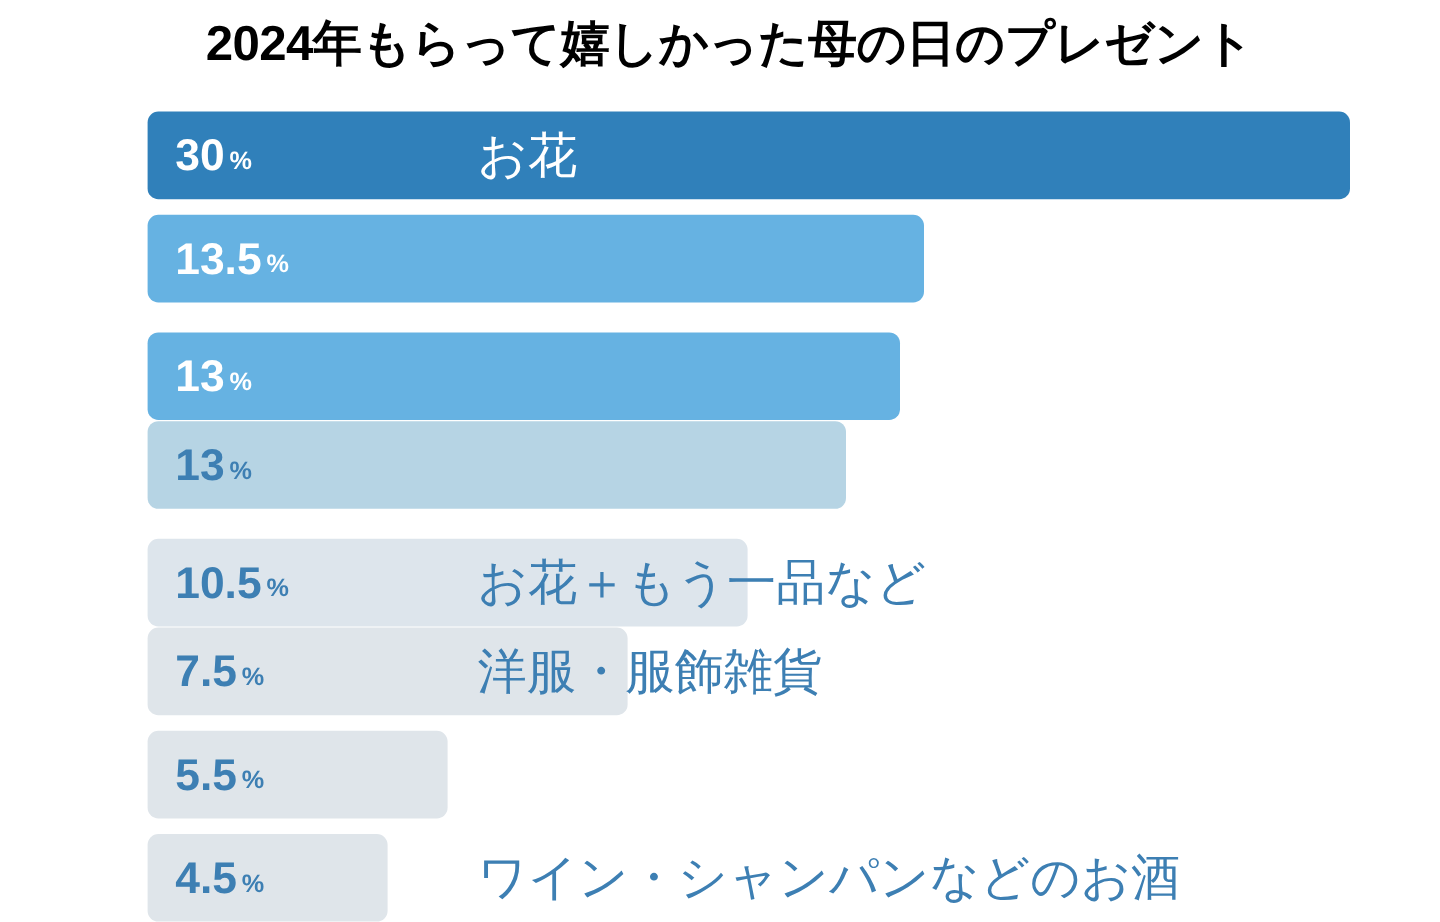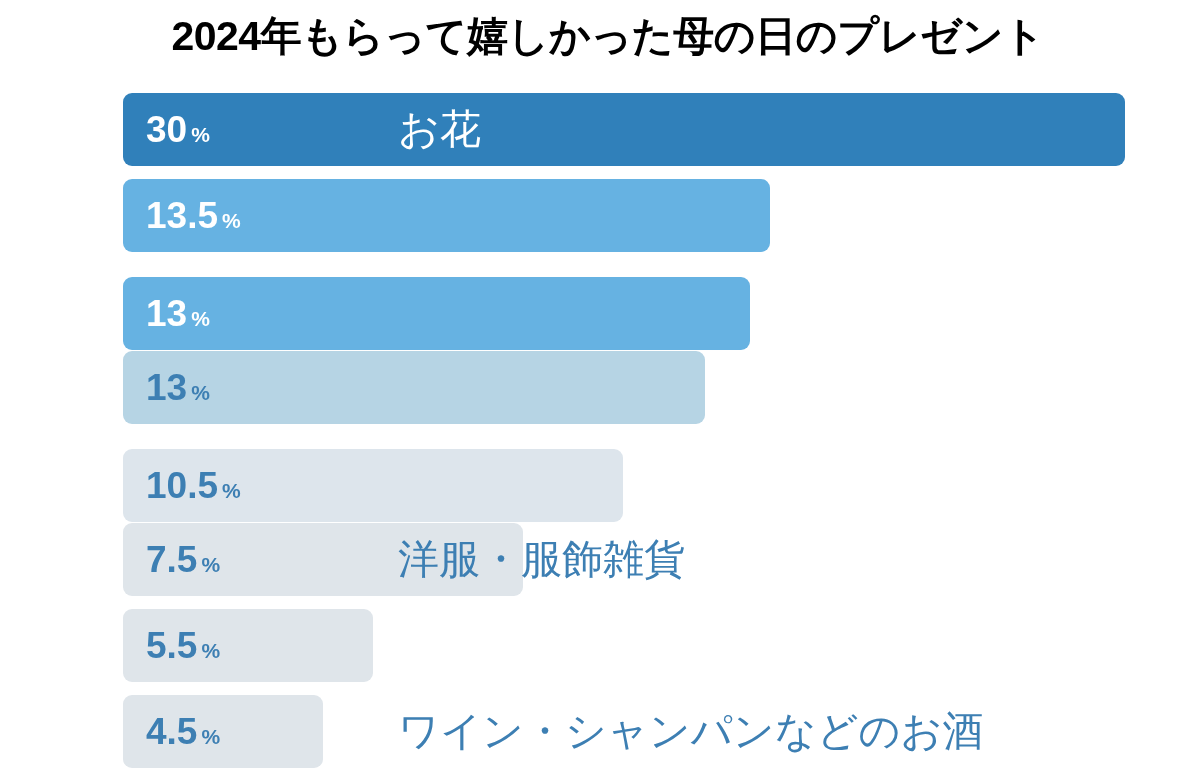--- a/index.html
+++ b/index.html
@@ -153,20 +153,21 @@
           <span class="num">13</span>
           <span class="pct">%</span>
         </div>
       </div>
       <div class="bar-row row-dark" style="top: 356px;">
         <div class="bar-fill" style="width: 500px; background: rgb(221, 229, 236);"></div>
         <div class="bar-value">
           <span class="num">10.5</span>
           <span class="pct">%</span>
         </div>
+        <div class="bar-label">お花＋もう一品など</div>
       </div>
       <div class="bar-row row-dark" style="top: 430px;">
         <div class="bar-fill" style="width: 400px; background: rgb(223, 229, 234);"></div>
         <div class="bar-value">
           <span class="num">7.5</span>
           <span class="pct">%</span>
         </div>
         <div class="bar-label">洋服・服飾雑貨</div>
       </div>
       <div class="bar-row row-dark" style="top: 516px;">

